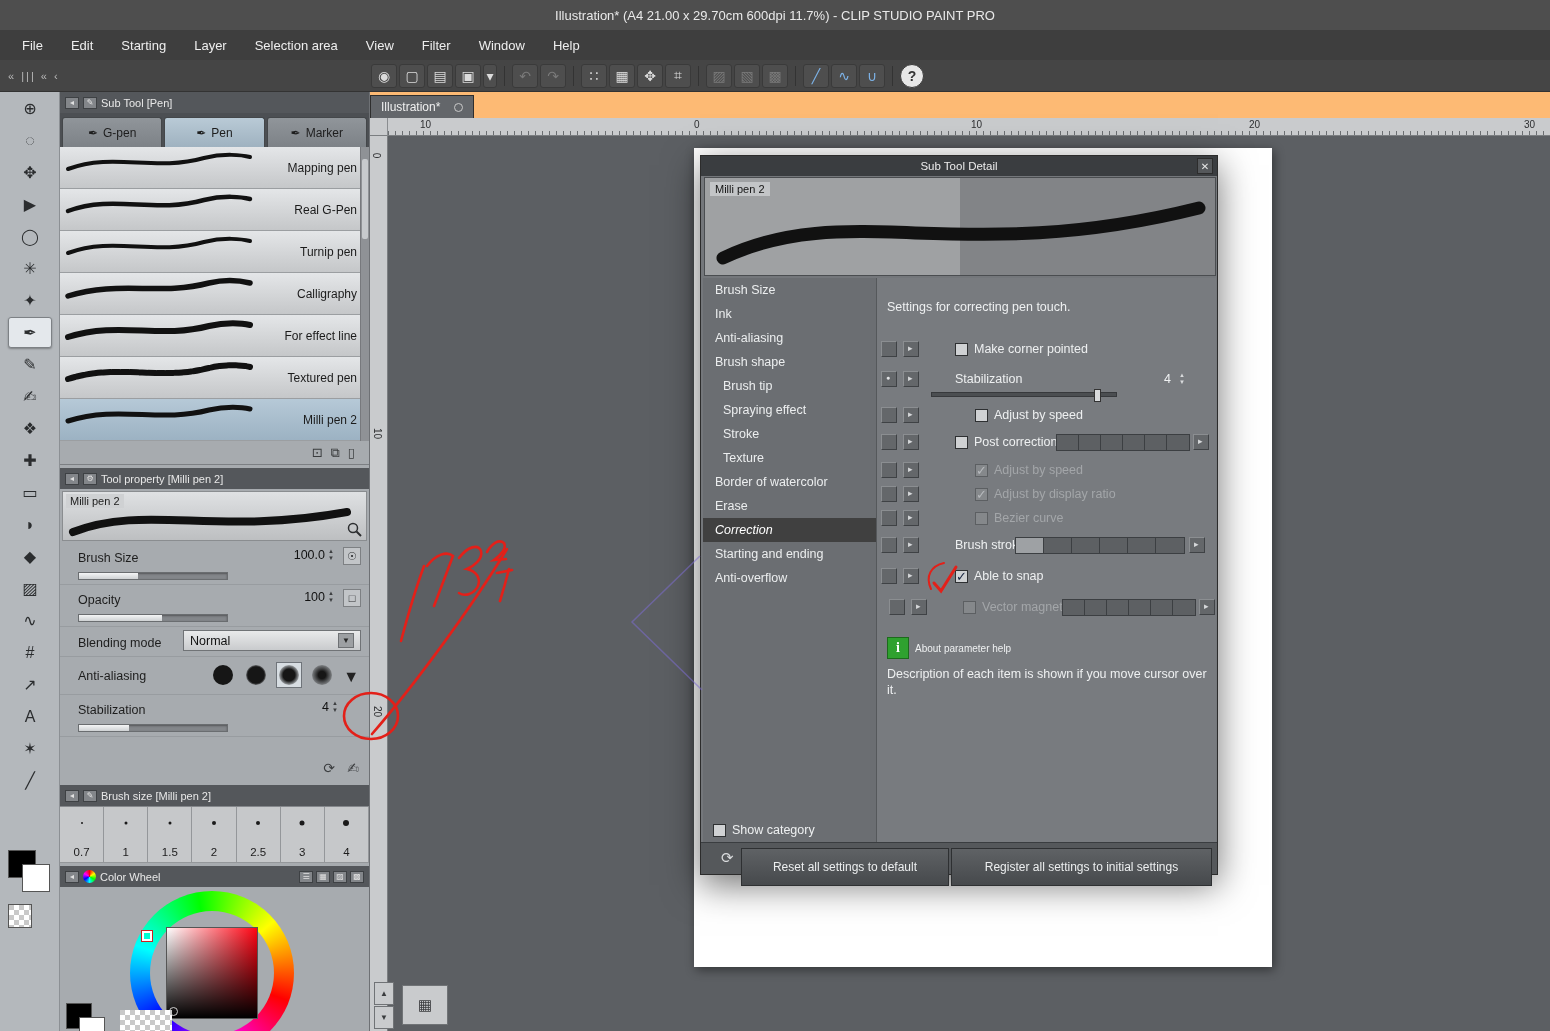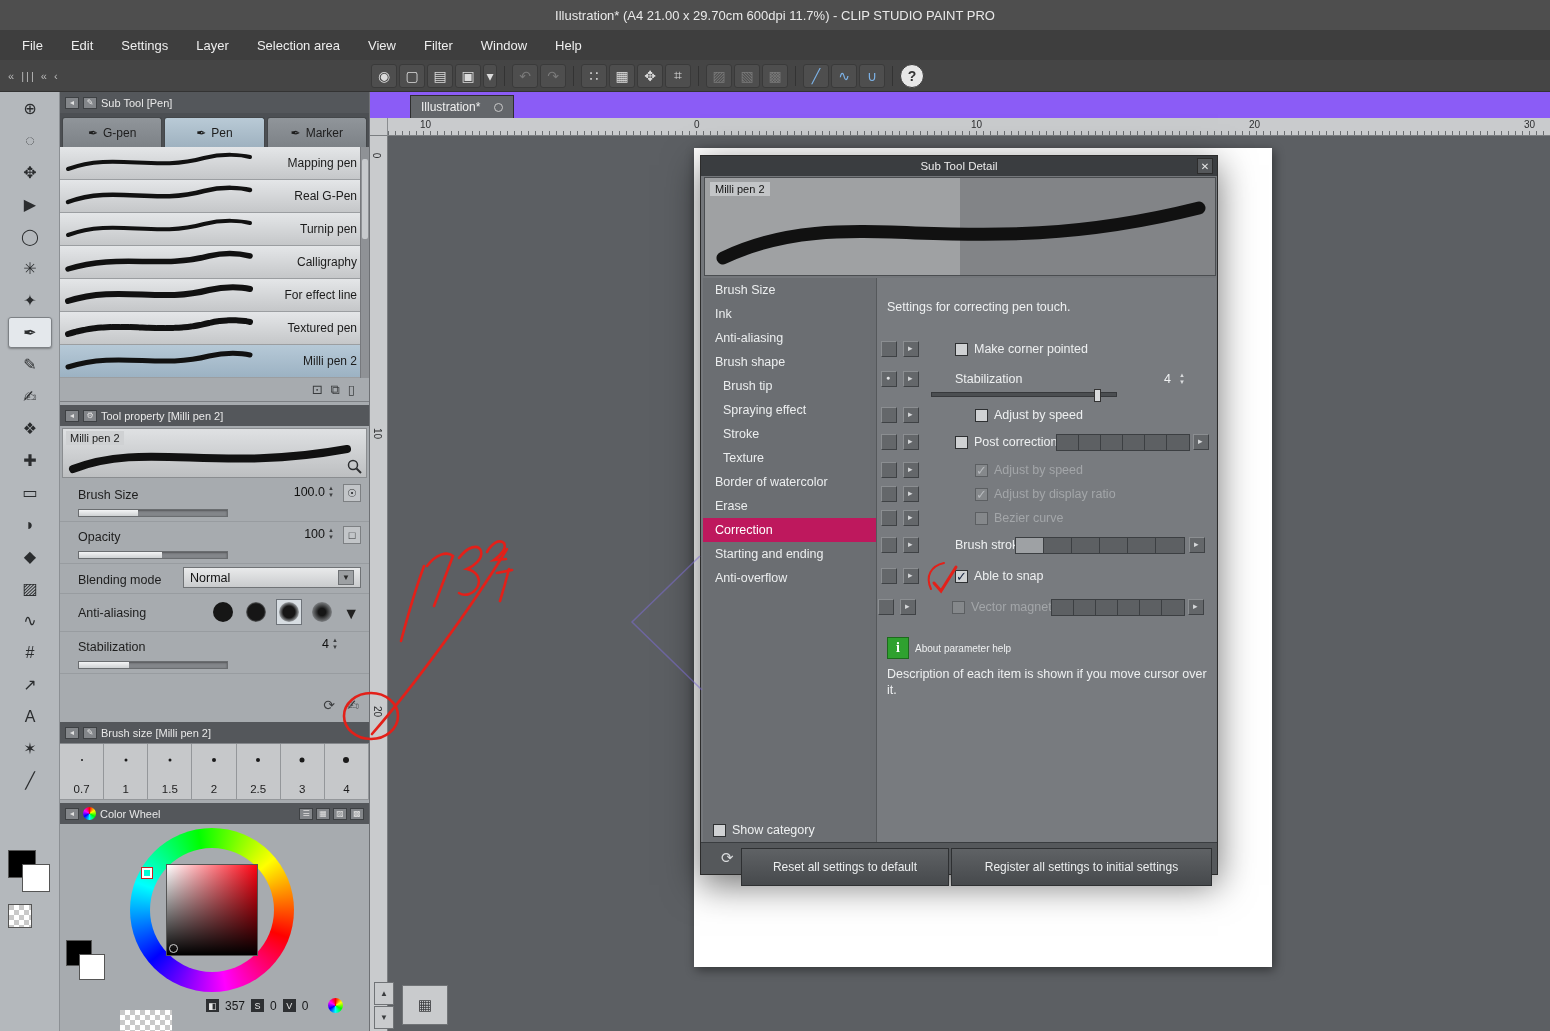--- a/index.html
+++ b/index.html
@@ -29,21 +29,21 @@
   
   #panels { left:60px; top:92px; width:310px; height:939px; background:#a7abaf; border-right:1px solid #6e7175; }
   .panel-hdr { height:21px; background:#54575b; display:flex; align-items:center; gap:4px; padding:0 5px; color:#e8e8e8; font-size:11px; }
   .ph-ic { width:14px; height:12px; background:#83868a; border:1px solid #3e4144; font-size:8px; color:#e0e0e0; display:flex; align-items:center; justify-content:center; }
 
   .tabbar { display:flex; height:34px; background:#4c4f53; align-items:flex-end; padding:3px 2px 0 2px; gap:2px; }
   .sub-tab { flex:1; height:30px; background:linear-gradient(#90959a,#7d8287); border:1px solid #44474a; border-bottom:none; border-radius:3px 3px 0 0; display:flex; align-items:center; justify-content:center; gap:5px; font-size:12px; color:#1d1d1d; }
   .sub-tab.active { background:linear-gradient(#b9cad6,#9fb2c0); }
   .sub-tab .nib { font-size:12px; }
 
-  .pen-row { position:relative; height:33px; background:linear-gradient(#e4e6e8,#c5c7c9); border-bottom:1px solid #9b9ea1; display:flex; align-items:center; }
+  .pen-row { position:relative; height:42px; background:linear-gradient(#e4e6e8,#c5c7c9); border-bottom:1px solid #9b9ea1; display:flex; align-items:center; }
   .pen-row.sel { background:linear-gradient(#b6c9d7,#9cb2c3); }
   .pen-name { margin-left:auto; padding-right:12px; font-size:12px; color:#1b1b1b; }
   .pen-stroke { position:absolute; left:4px; top:3px; }
   .list-scroll { position:absolute; right:0; top:0; width:9px; height:100%; background:#8f9296; border-left:1px solid #77797d; }
   .list-scroll .thumb { position:absolute; left:1px; top:12px; width:6px; height:80px; background:#c7cacd; border-radius:2px; }
 
   .subtool-foot { height:24px; display:flex; align-items:center; justify-content:flex-end; gap:8px; padding-right:14px; background:#a7abaf; border-bottom:1px solid #7c7f83; color:#3a3c3e; font-size:13px; }
 
   
   .tp-body { background:#a7abaf; position:relative; }
@@ -76,42 +76,42 @@
   .cw-hole { position:absolute; left:20px; top:20px; width:124px; height:124px; border-radius:50%; background:#a7abaf; }
   .cw-sq { position:absolute; left:36px; top:36px; width:92px; height:92px;
     background-image:linear-gradient(to top, #000 0%, rgba(0,0,0,0) 100%), linear-gradient(to right, #fff 0%, #ff0413 100%); border:1px solid #555; }
   .cw-hmark { position:absolute; left:12px; top:40px; width:10px; height:10px; border:2px solid #fff; outline:1px solid #c22; background:transparent; }
   .cw-svmark { position:absolute; left:2px; bottom:2px; width:9px; height:9px; border:1.5px solid #cfcfcf; border-radius:50%; }
   .cw-status { display:flex; align-items:center; gap:6px; padding:2px 8px 0 146px; font-size:12px; color:#17181a; }
   .cw-ic { width:13px; height:13px; background:#2e3033; color:#e8e8e8; font-size:9px; display:flex; align-items:center; justify-content:center; }
   .rainbow { width:15px; height:15px; border-radius:50%; background:conic-gradient(red,yellow,lime,cyan,blue,magenta,red); margin-left:14px; }
 
   
-  #doc-tabbar { left:370px; top:92px; width:1180px; height:26px; background:#8b5cf6; display:flex; align-items:flex-end;padding-left:40px; }
+  #doc-tabbar { left:370px; top:92px; width:1180px; height:26px; background:#fdba74; display:flex; align-items:flex-end; }
   .doc-tab { height:23px; background:#63666a; color:#f0f0f0; font-size:12px; display:flex; align-items:center; gap:14px; padding:0 10px; border:1px solid #2e2e2e; border-bottom:none; }
   .doc-tab .dot { width:9px; height:9px; border:1px solid #c9c9c9; border-radius:50%; }
   #ruler-top { left:388px; top:118px; width:1162px; height:18px; background:#c9cbcd; border-bottom:1px solid #7b7e81;
     background-image:repeating-linear-gradient(to right, #6b6e71 0 1px, transparent 1px 7px); background-size:100% 5px; background-position:0 13px; background-repeat:no-repeat, repeat; }
   #ruler-corner { left:370px; top:118px; width:18px; height:18px; background:#c9cbcd; border-right:1px solid #8a8d90; border-bottom:1px solid #7b7e81; }
   #ruler-left { left:370px; top:136px; width:18px; height:895px; background:#c9cbcd; border-right:1px solid #7b7e81; }
   .ruler-num { position:absolute; font-size:10px; color:#2e2f31; }
   #canvas-bg { left:388px; top:136px; width:1162px; height:895px; background:#5c5f63; }
   #page { left:694px; top:148px; width:578px; height:819px; background:#ffffff; box-shadow:2px 3px 10px rgba(0,0,0,.45); }
   .nav-btn { background:#c9cbcd; border:1px solid #707376; display:flex; align-items:center; justify-content:center; color:#3a3c3e; }
 
   
   #dialog { left:700px; top:155px; width:518px; height:720px; background:#74777b; border:1px solid #2c2c2c; box-shadow:0 10px 34px rgba(0,0,0,.55); }
   #dlg-hdr { position:absolute; left:0; top:0; width:100%; height:20px; background:#3a3d40; display:flex; align-items:center; justify-content:center; color:#ececec; font-size:11.5px; }
   #dlg-close { position:absolute; right:4px; top:2px; width:16px; height:16px; background:#55585b; border:1px solid #2c2c2c; color:#e8e8e8; font-size:10px; display:flex; align-items:center; justify-content:center; }
   #dlg-preview { position:absolute; left:3px; top:21px; width:512px; height:99px; background:linear-gradient(to right, #9fa1a3 0 255px, #828487 255px); border:1px solid #4a4d50; }
   #dlg-chip { position:absolute; left:5px; top:4px; background:#c3c5c7; font-size:11px; padding:1px 5px; color:#141414; }
   #dlg-cats { position:absolute; left:2px; top:122px; width:174px; height:566px; background:#6b6e72; border-right:1px solid #55585b; }
   .cat-item { height:24px; display:flex; align-items:center; padding-left:12px; font-size:12.5px; color:#eceeef; }
   .cat-item.indent { padding-left:20px; }
-  .cat-item.sel { background:#be185d; color:#ffffff; }
+  .cat-item.sel { background:#404040; color:#ffffff;font-style:italic; }
   #dlg-right { position:absolute; left:176px; top:122px; width:339px; height:566px; background:#787b7f; }
   .dlg-desc { position:absolute; left:10px; top:22px; font-size:12.5px; color:#eef0f1; }
   .drow { position:absolute; display:flex; align-items:center; gap:6px; height:18px; }
   .gbtn { width:16px; height:16px; background:#64676a; border-top:1px solid #8b8e91; border-left:1px solid #8b8e91; border-right:1px solid #3f4245; border-bottom:1px solid #3f4245; position:relative; flex:0 0 auto; }
   .gbtn.arrow::after { content:"▸"; position:absolute; left:4px; top:1px; font-size:9px; color:#d6d8da; }
   .gbtn.eye::after { content:"●"; position:absolute; left:4px; top:2px; font-size:7px; color:#e3e5e7; }
   .dcb { width:13px; height:13px; background:#cfd1d3; border:1px solid #2e3032; position:relative; flex:0 0 auto; }
   .dcb.checked::after { content:"✓"; position:absolute; left:0; top:-2px; font-size:13px; font-weight:bold; color:#16233f; }
   .dcb.dis { background:#85888b; border-color:#5c5f62; }
   .dcb.dis.checked::after { color:#b7babd; }
@@ -136,21 +136,21 @@
 </head>
 <body>
 
 <div id="titlebar" class="abs">
   <span>Illustration* (A4 21.00 x 29.70cm 600dpi 11.7%)  - CLIP STUDIO PAINT PRO</span>
 </div>
 
 <div id="menubar" class="abs">
   <span class="menu-item">File</span>
   <span class="menu-item">Edit</span>
-  <span class="menu-item">Settings</span>
+  <span class="menu-item">Starting</span>
   <span class="menu-item">Layer</span>
   <span class="menu-item">Selection area</span>
   <span class="menu-item">View</span>
   <span class="menu-item">Filter</span>
   <span class="menu-item">Window</span>
   <span class="menu-item">Help</span>
 </div>
 
 <div id="toolbar" class="abs">
   <span class="dock-arrows" style="width:370px;">« ||| « ‹</span>
@@ -585,21 +585,21 @@
     </div>
 
     <div class="drow" style="left:4px; top:289px;">
       <span class="gbtn"></span>
       <span class="gbtn arrow"></span>
       <span style="width:24px"></span>
       <span class="dcb checked"></span>
       <span class="dlabel">Able to snap</span>
     </div>
 
-    <div class="drow" style="left:1px; top:320px;">
+    <div class="drow" style="left:12px; top:320px;">
       <span class="gbtn"></span>
       <span class="gbtn arrow"></span>
       <span style="width:24px"></span>
       <span class="dcb dis"></span>
       <span class="dlabel dis">Vector magnet</span>
       <span class="seg" style="position:absolute; left:173px;">
           <span></span>
           <span></span>
           <span></span>
           <span></span>

